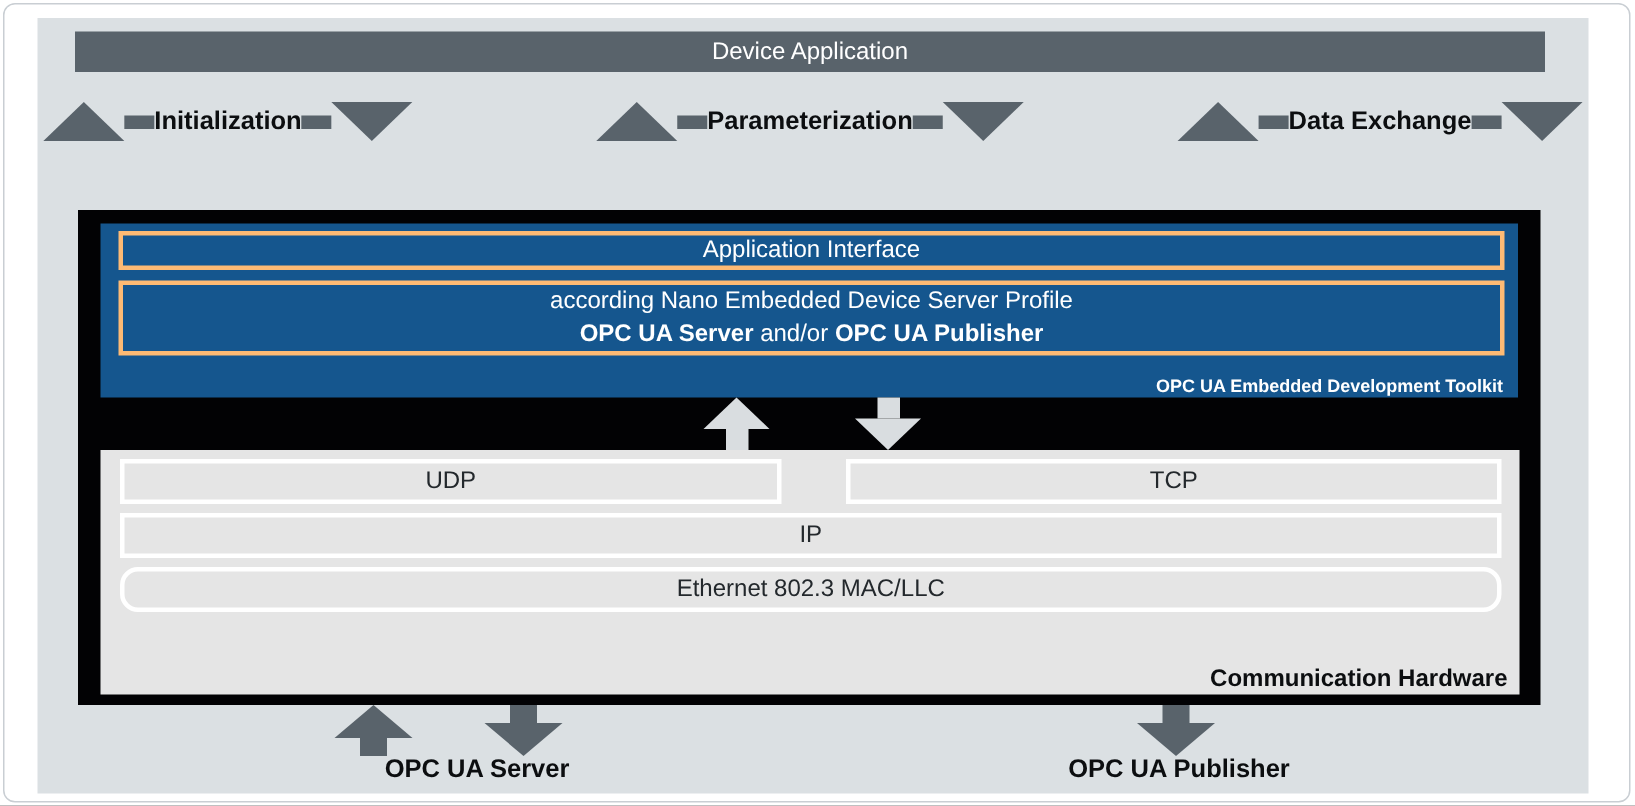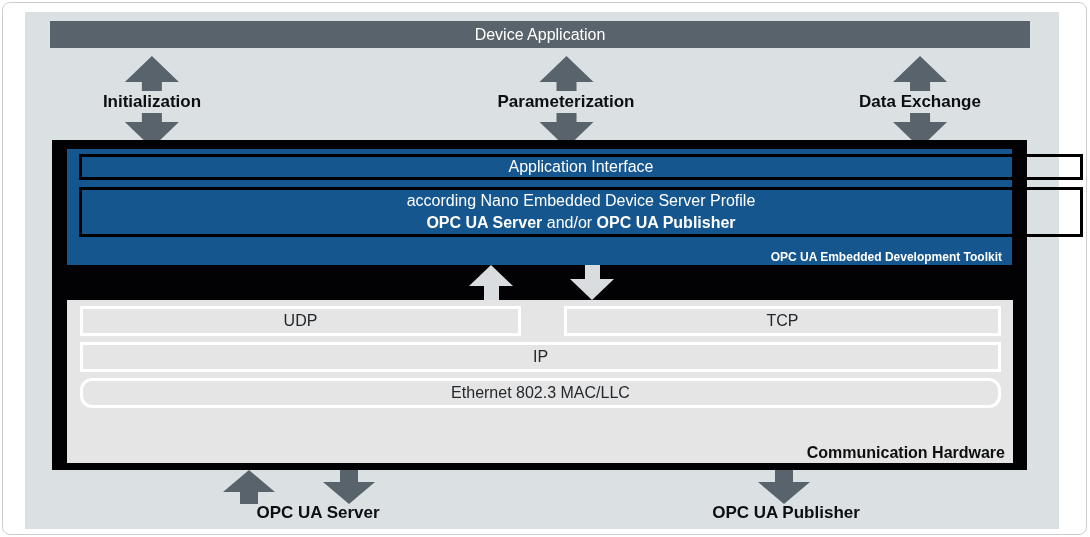--- a/index.html
+++ b/index.html
@@ -16,43 +16,43 @@
     background:#dbe0e3;
   }
   
   .device-bar {
     position:absolute; left:50px; top:21px; width:980px; height:27px;
     background:#59636b; color:#ffffff; font-size:16px;
     display:flex; align-items:center; justify-content:center;
   }
   
   .varrow-group {
-    position:absolute; top:56px; height:92px;
-    display:flex; flex-direction:column; align-items:center;
+    position:absolute; top:35px; height:92px;
+    display:flex; flex-direction:row; align-items:center;
     transform:translateX(-50%);
   }
   .varrow-group .label {
     font-weight:bold; font-size:17px; color:#0c0e10; margin:1px 0; white-space:nowrap;
   }
   .tri-up-dk { width:0; height:0; border-left:27px solid transparent; border-right:27px solid transparent; border-bottom:26px solid #59636b; }
   .tri-dn-dk { width:0; height:0; border-left:27px solid transparent; border-right:27px solid transparent; border-top:26px solid #59636b; }
   .shaft-dk { width:20px; height:9px; background:#59636b; }
 
   
   .black-box {
     position:absolute; left:52px; top:140px; width:975px; height:330px;
     background:#020204;
   }
   .blue-box {
     position:absolute; left:15px; top:9px; width:945px; height:116px;
     background:#15568e;
   }
   .blue-bar {
-    position:absolute; left:12px; width:1004px;
-    border:3px solid #000000; background:transparent;
+    position:absolute; left:12px; width:924px;
+    border:3px solid #fdba74; background:transparent;
     display:flex; flex-direction:column; align-items:center; justify-content:center;
     color:#ffffff; font-size:16px; line-height:22px; text-align:center;
   }
   .appif-bar { top:5px; height:26px; }
   .server-bar { top:38px; height:50px; }
   .toolkit-label {
     position:absolute; right:10px; bottom:1px;
     color:#ffffff; font-weight:bold; font-size:12px;
   }
   
@@ -104,21 +104,21 @@
     <span>Device Application</span>
   </div>
 
   <div class="varrow-group" style="left:152px;">
     <div class="tri-up-dk"></div>
     <div class="shaft-dk"></div>
     <div class="label">Initialization</div>
     <div class="shaft-dk"></div>
     <div class="tri-dn-dk"></div>
   </div>
-  <div class="varrow-group" style="left:540px;margin-left:26px;">
+  <div class="varrow-group" style="left:540px;">
     <div class="tri-up-dk"></div>
     <div class="shaft-dk"></div>
     <div class="label">Parameterization</div>
     <div class="shaft-dk"></div>
     <div class="tri-dn-dk"></div>
   </div>
   <div class="varrow-group" style="left:920px;">
     <div class="tri-up-dk"></div>
     <div class="shaft-dk"></div>
     <div class="label">Data Exchange</div>

